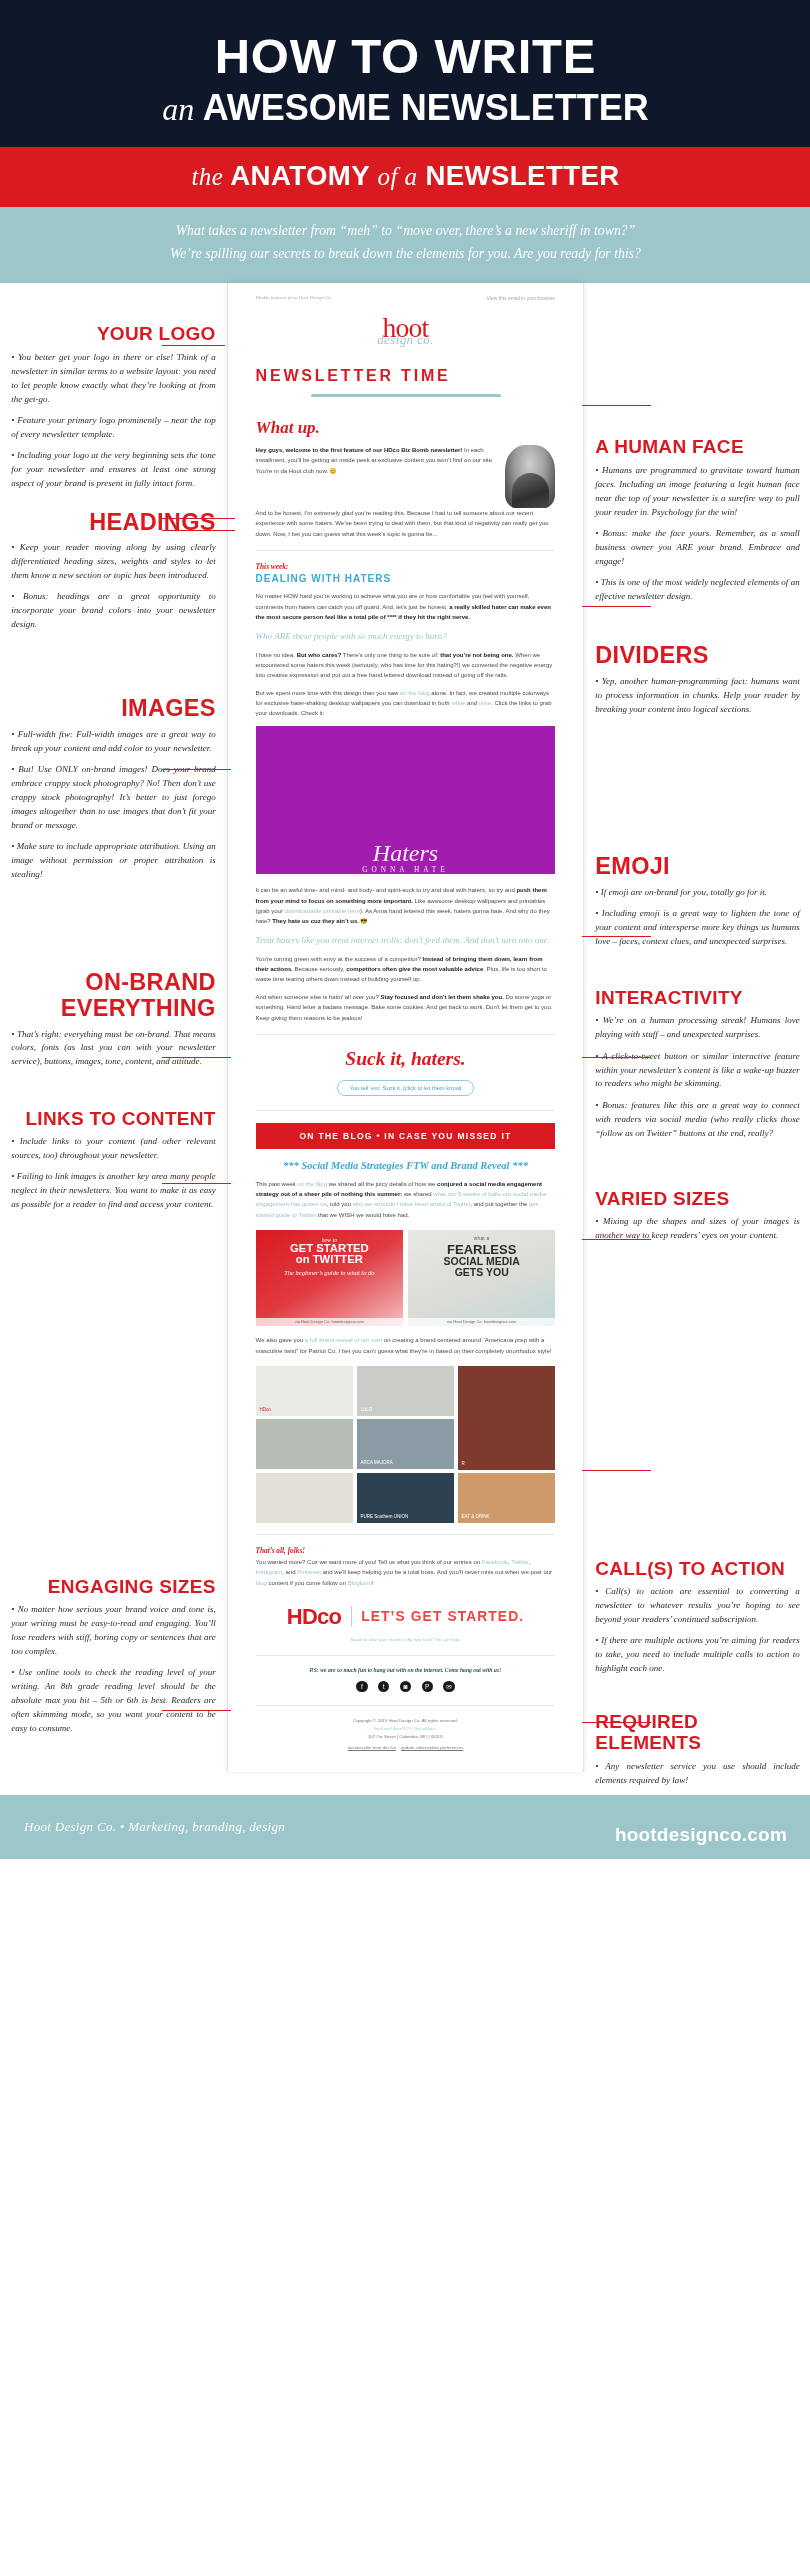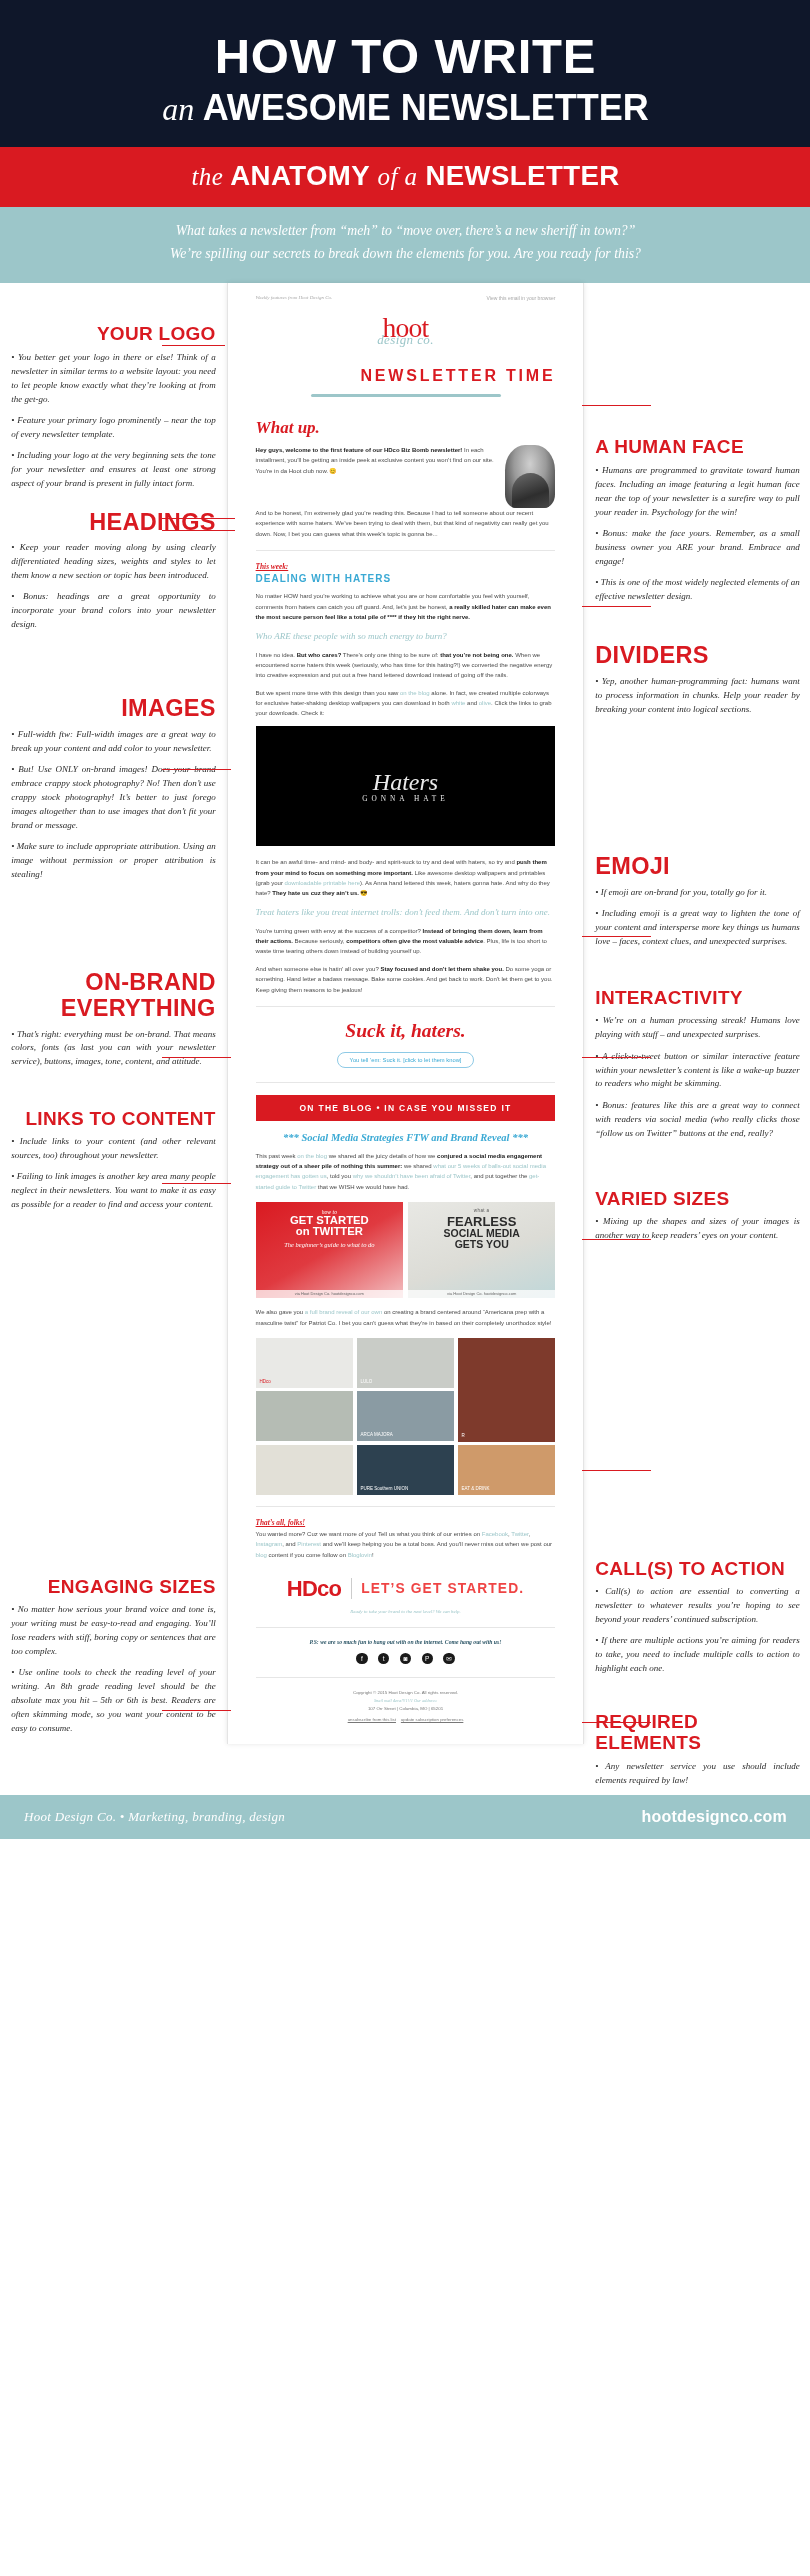--- a/index.html
+++ b/index.html
@@ -132,21 +132,21 @@
   }
   .logo-design {
     font-family: "Liberation Serif", serif;
     font-style: italic;
     font-size: 13px;
     color: #9cc6c9;
     margin-top: -9px;
     letter-spacing: 0.4px;
   }
   .news-title {
-    text-align: right;
+    text-align: left;
     color: #d91a21;
     font-weight: bold;
     font-size: 16px;
     letter-spacing: 2.8px;
     margin: 8px 0 9.7px 0;
   }
   .news-rule {
     width: 190px; height: 2.4px; background: #9cc6c9;
     margin: 0 auto 21px auto; border-radius: 1.6px;
   }
@@ -159,21 +159,21 @@
     margin-bottom: 7.3px;
   }
   .n-body {
     font-size: 6px; line-height: 1.72; color: #4a4a4a; margin-bottom: 7.3px;
   }
   .n-body b { color: #1c1c1c; }
   .n-body .lnk { color: #9cc6c9; }
   .n-hr { height: 0.8px; background: #e6e6e6; margin: 11.3px 0; }
   .n-thisweek {
     font-family: "Liberation Serif", serif; font-style: italic; font-weight: bold;
-    color: #d91a21; font-size: 7.3px; margin-bottom: 1.6px; text-decoration: underline;
+    color: #d91a21; font-size: 7.3px; margin-bottom: 1.6px;
   }
   .n-h2 {
     color: #3aa9d4; font-weight: bold; font-size: 10px;
     letter-spacing: 1px; margin-bottom: 7.3px;
   }
   .n-sub {
     font-family: "Liberation Serif", serif; font-style: italic;
     color: #9cc6c9; font-size: 9px; line-height: 1.5; margin-bottom: 6.5px;
   }
   .intro-row { display: flex; gap: 8px; align-items: flex-start; }
@@ -183,22 +183,22 @@
     background: radial-gradient(ellipse at 50% 30%, #cfcfcf 0%, #9a9a9a 45%, #5d5d5d 75%, #3a3a3a 100%);
     border-radius: 40% 40% 22% 22%;
     position: relative; overflow: hidden;
   }
   .face:after {
     content:""; position:absolute; left:6.5px; top:27.6px; width:37px; height:37px;
     background: linear-gradient(160deg,#6d6d6d,#2e2e2e 60%,#4a4a4a);
     border-radius: 50% 50% 0 0;
   }
   .wallpaper {
-    height: 120px; background: #000000;
-    display:flex; align-items:center; justify-content:center;
+    height: 148px; background: #a21caf;
+    display:flex; align-items:flex-end; justify-content:center;
     margin: 4.9px 0 11.3px 0;
     position: relative;
   }
   .wallpaper .script {
     font-family: "Liberation Serif", serif; font-style: italic;
     color: #ffffff; font-size: 24px; text-align: center; line-height: 1.1;
     opacity: 0.92;
   }
   .wallpaper .script small { display:block; font-size: 7.3px; letter-spacing: 4px; font-style: normal;}
   .suck-it {
@@ -261,21 +261,21 @@
   .fine u { cursor:pointer; }
 
   
   .footer {
     background: #9cc6c9; color:#fff; padding: 13px 24px;
     display:flex; align-items:center; justify-content:space-between;
   }
   .footer .f-left {
     font-family:"Liberation Serif", serif; font-style: italic; font-size: 13px; letter-spacing:0.3px;
   }
-  .footer .f-right { font-size: 16px; font-weight: bold; letter-spacing:0.2px; }
+  .footer .f-right { font-size: 19px; font-weight: bold; letter-spacing:0.2px;margin-top:16px; }
 </style>
 </head>
 <body>
 
 <div class="page">
 
   <div class="hero">
     <h1>HOW TO WRITE</h1>
     <div class="line2">
       <span class="an">an</span>

